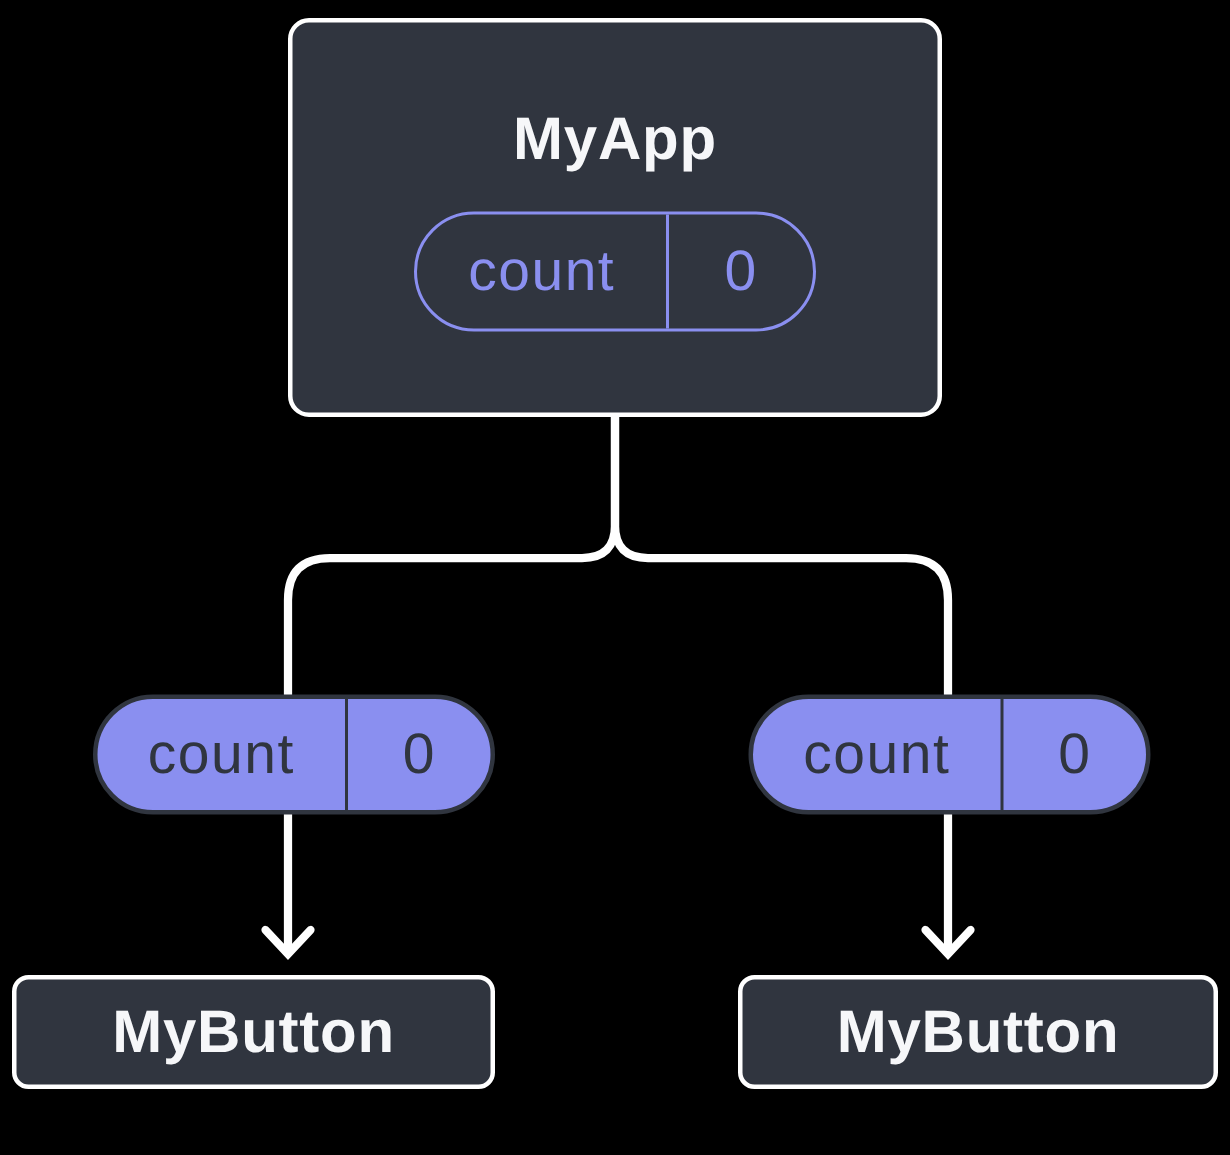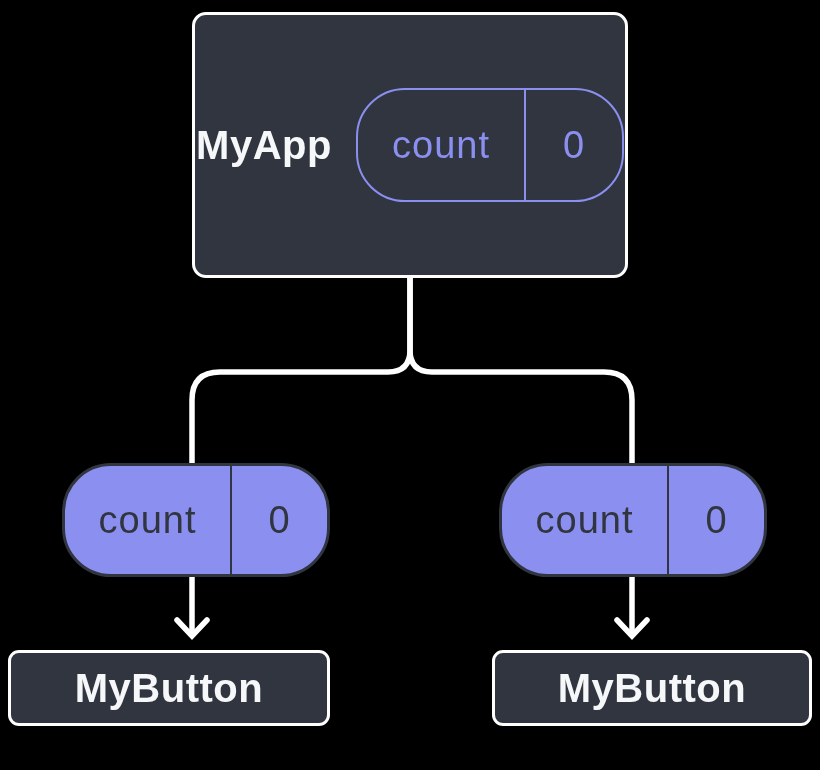--- a/index.html
+++ b/index.html
@@ -31,40 +31,40 @@
   .arrowhead {
     stroke-linecap:round;
     stroke-linejoin:miter;
   }
   .node {
     position:absolute;
     background:var(--node-bg);
     border:3px solid var(--node-border);
     border-radius:14px;
     box-sizing:border-box;
-    display:flex; flex-direction:row;
+    display:flex; flex-direction:column;
     align-items:center; justify-content:center;
     z-index:1;
   }
   .root-node { left:192px; top:12px; width:436px; height:266px; gap:24px; }
   .child-node { top:650px; height:76px; border-radius:11px; }
   .child-left  { left:8px;   width:322px; }
   .child-right { left:492px; width:320px; }
   .node-title {
     color:var(--node-text);
     font-size:40px;
     font-weight:700;
     letter-spacing:0.5px;
     line-height:48px;
     white-space:nowrap;
   }
   .pill {
     display:flex;
     align-items:stretch;
-    width:268px; height:114px;
+    width:268px; height:80px;
     border-radius:49px;
     box-sizing:border-box;
     z-index:1;
   }
   .pill-outline {
     border:2px solid var(--accent-purple);
     color:var(--accent-purple);
     background:transparent;
   }
   .pill-filled {

